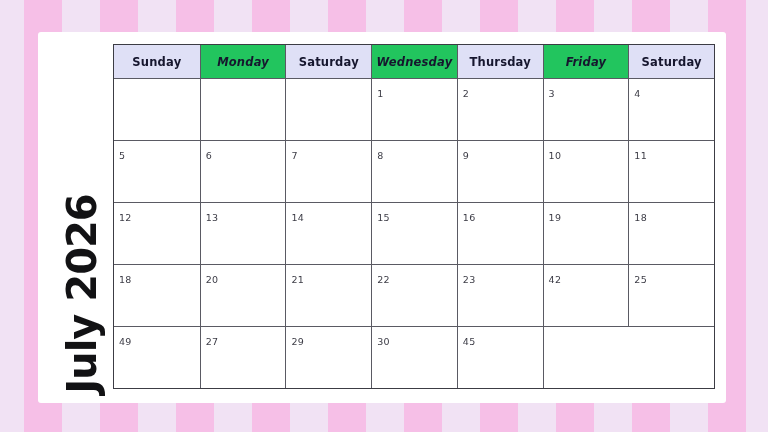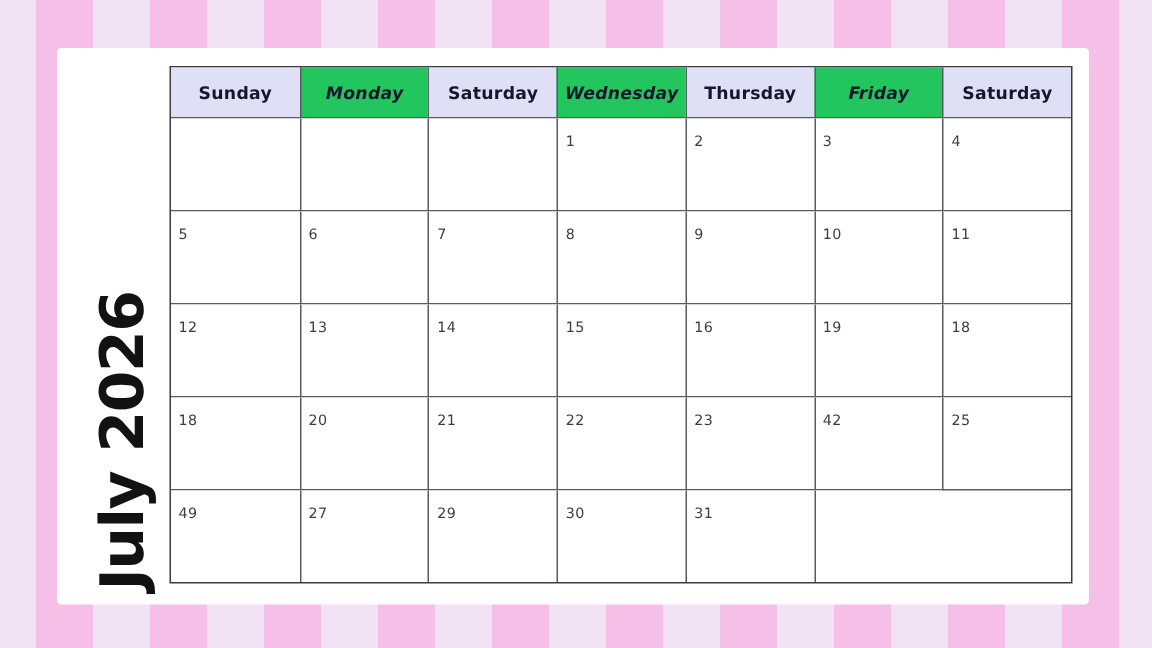--- a/index.html
+++ b/index.html
@@ -116,19 +116,19 @@
         <div class="day-cell"><span class="day-num">23</span></div>
         <div class="day-cell"><span class="day-num">42</span></div>
         <div class="day-cell"><span class="day-num">25</span></div>
       </div>
 
       <div class="cal-row week-row">
         <div class="day-cell"><span class="day-num">49</span></div>
         <div class="day-cell"><span class="day-num">27</span></div>
         <div class="day-cell"><span class="day-num">29</span></div>
         <div class="day-cell"><span class="day-num">30</span></div>
-        <div class="day-cell"><span class="day-num">31</span></div>
+        <div class="day-cell"><span class="day-num">45</span></div>
         <div class="day-cell"><span class="day-num"></span></div>
       </div>
 
     </div>
   </div>
 </div>
 
 </body></html>

